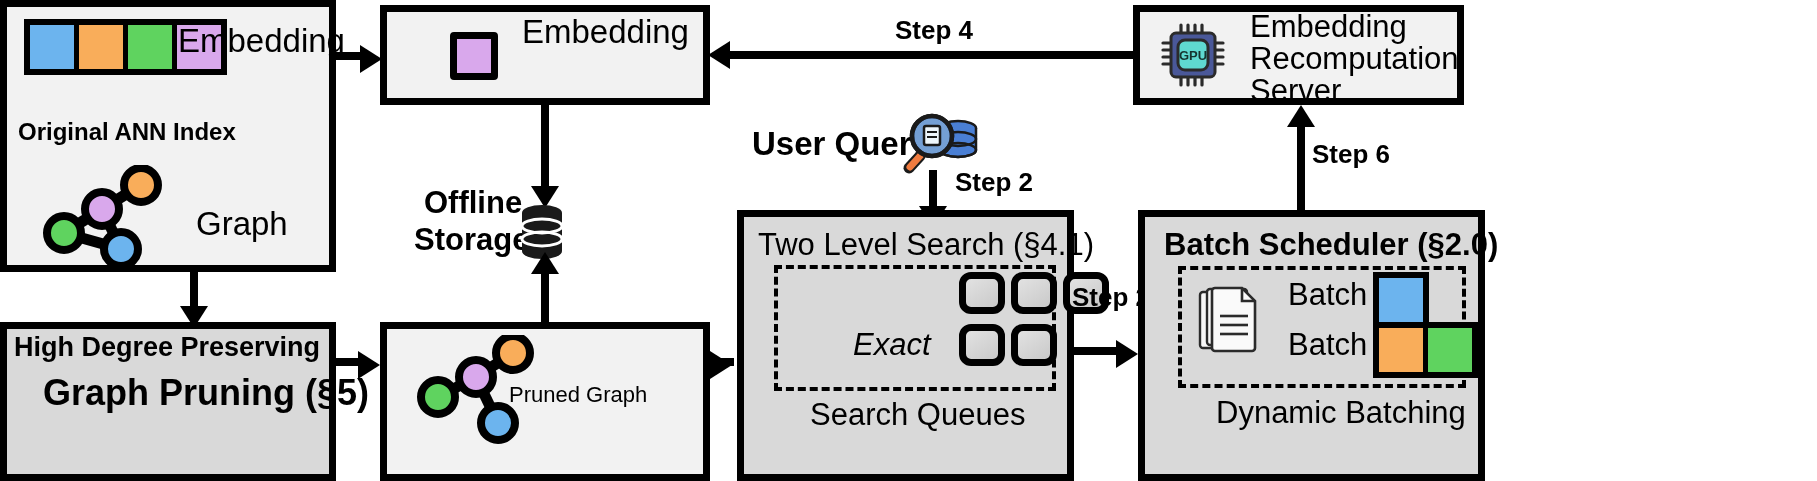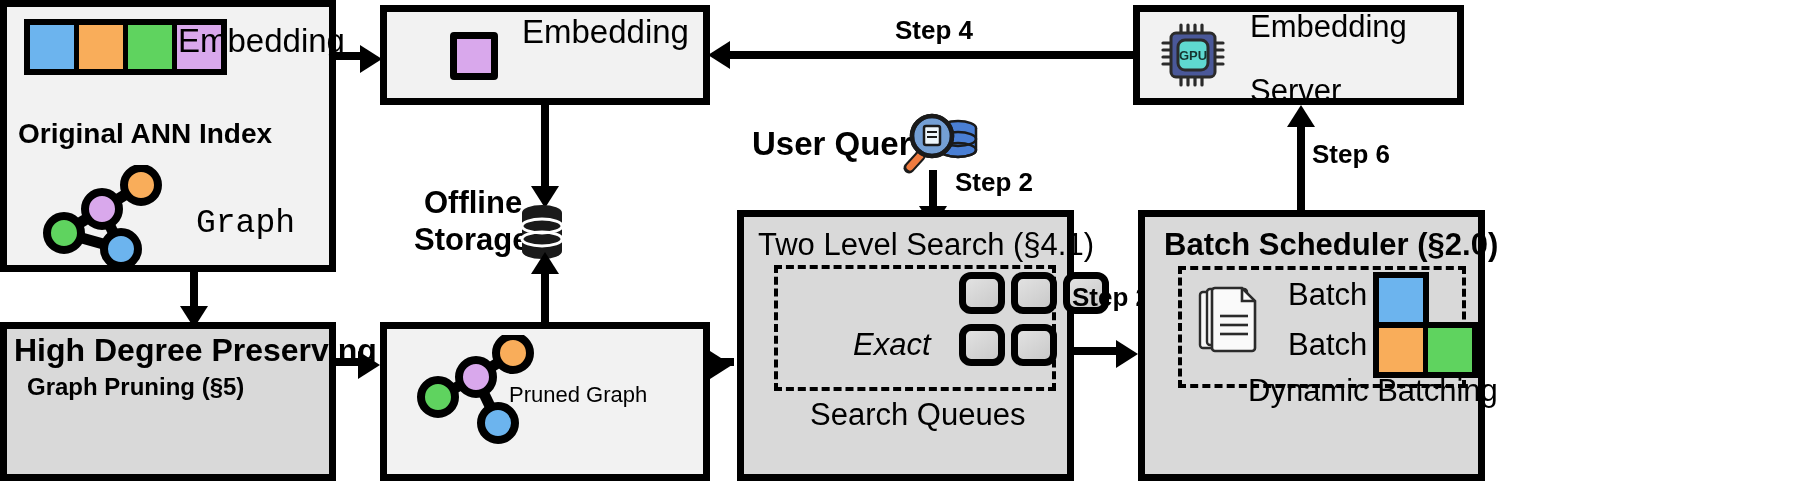--- a/index.html
+++ b/index.html
@@ -48,41 +48,41 @@
 
   <div class="strip" style="left:24px;top:19px;">
     <div class="sw" style="background:#6cb4ee;"></div>
     <div class="sw" style="background:#f9ad5a;"></div>
     <div class="sw" style="background:#5fd35f;"></div>
     <div class="sw" style="background:#d9a8ec;"></div>
   </div>
 
   <div class="lbl" style="left:178px;top:22px;font-size:33px;">Embedding</div>
 
-  <div class="lbl bold" style="left:18px;top:118px;font-size:28px;">Original ANN Index</div>
+  <div class="lbl bold" style="left:18px;top:118px;font-size:24px;">Original ANN Index</div>
 
   <svg class="graphsvg" style="left:36px;top:165px;" width="130" height="100" viewBox="0 0 130 100">
     <line x1="28" y1="68" x2="66" y2="44" stroke="#000" stroke-width="11"></line>
     <line x1="66" y1="44" x2="105" y2="20" stroke="#000" stroke-width="11"></line>
     <line x1="28" y1="68" x2="85" y2="84" stroke="#000" stroke-width="11"></line>
     <line x1="66" y1="44" x2="85" y2="84" stroke="#000" stroke-width="11"></line>
     <circle cx="105" cy="20" r="17" fill="#f9ad5a" stroke="#000" stroke-width="8"></circle>
     <circle cx="66" cy="44" r="17" fill="#d9a8ec" stroke="#000" stroke-width="8"></circle>
     <circle cx="28" cy="68" r="17" fill="#5fd35f" stroke="#000" stroke-width="8"></circle>
     <circle cx="85" cy="84" r="17" fill="#6cb4ee" stroke="#000" stroke-width="8"></circle>
   </svg>
 
-  <div class="lbl" style="left:196px;top:205px;font-size:33px;font-family:Liberation Mono, monospace;">Graph</div>
+  <div class="lbl" style="left:196px;top:205px;font-size:33px;">Graph</div>
 
   <div class="vbar" style="left:190px;top:272px;height:38px;"></div>
   <div class="ar ar-d" style="left:180px;top:306px;"></div>
 
   <div class="box gray" style="left:0px;top:322px;width:336px;height:159px;"></div>
-  <div class="lbl bold" style="left:14px;top:332px;font-size:32px;">High Degree Preserving</div>
-  <div class="lbl bold" style="left:27px;top:373px;font-size:24px;">Graph Pruning (§5)</div>
+  <div class="lbl bold" style="left:14px;top:332px;font-size:27px;">High Degree Preserving</div>
+  <div class="lbl bold" style="left:43px;top:373px;font-size:36px;">Graph Pruning (§5)</div>
 
   <div class="hbar" style="left:336px;top:358px;width:24px;"></div>
   <div class="ar ar-r" style="left:358px;top:351px;"></div>
 
   <div class="hbar" style="left:336px;top:52px;width:26px;"></div>
   <div class="ar ar-r" style="left:360px;top:45px;"></div>
 
   <div class="box" style="left:380px;top:5px;width:330px;height:100px;"></div>
   <div class="sqicon" style="left:450px;top:32px;width:48px;height:48px;background:#d9a8ec;border-radius:4px;"></div>
   <div class="lbl" style="left:522px;top:13px;font-size:33px;">Embedding</div>
@@ -183,21 +183,21 @@
   <div class="strip" style="left:1373px;top:272px;">
     <div class="sw" style="background:#6cb4ee;"></div>
   </div>
 
   <div class="lbl" style="left:1288px;top:327px;font-size:31px;">Batch 2</div>
   <div class="strip" style="left:1373px;top:322px;">
     <div class="sw" style="background:#f9ad5a;"></div>
     <div class="sw" style="background:#5fd35f;"></div>
   </div>
 
-  <div class="lbl" style="left:1216px;top:373px;font-size:31px;margin-left:32px;">Dynamic Batching</div>
+  <div class="lbl" style="left:1216px;top:395px;font-size:31px;">Dynamic Batching</div>
 
   <div class="vbar" style="left:1297px;top:125px;height:85px;"></div>
   <div class="ar ar-u" style="left:1287px;top:105px;"></div>
   <div class="lbl bold" style="left:1312px;top:140px;font-size:26px;">Step 6</div>
 
   <div class="box" style="left:1133px;top:5px;width:331px;height:100px;"></div>
 
   <svg class="iconsvg" style="left:1160px;top:22px;" width="66" height="66" viewBox="0 0 66 66">
     <g stroke="#2b2b2b" stroke-width="3.2" stroke-linecap="round">
       <line x1="21" y1="3" x2="21" y2="12"></line>
@@ -216,19 +216,20 @@
         <line x1="54" y1="28" x2="63" y2="28"></line>
       <line x1="54" y1="35" x2="63" y2="35"></line>
         <line x1="54" y1="42" x2="63" y2="42"></line>
     </g>
     <rect x="11" y="11" width="44" height="44" rx="5" fill="#4a5899" stroke="#2b2b2b" stroke-width="3"></rect>
     <rect x="18" y="18" width="30" height="30" rx="7" fill="#5fd9d0" stroke="#2b2b2b" stroke-width="3"></rect>
     <text x="33" y="38" font-family="Liberation Sans, sans-serif" font-size="13" font-weight="bold" fill="#15342f" text-anchor="middle">GPU</text>
   </svg>
 
   <div class="lbl" style="left:1250px;top:9px;font-size:31px;">Embedding</div>
+  <div class="lbl" style="left:1250px;top:41px;font-size:31px;">Recomputation</div>
   <div class="lbl" style="left:1250px;top:73px;font-size:31px;">Server</div>
 
   <div class="hbar" style="left:728px;top:51px;width:406px;"></div>
   <div class="ar ar-l" style="left:708px;top:41px;"></div>
   <div class="lbl bold" style="left:895px;top:16px;font-size:26px;">Step 4</div>
 
 </div>
 
 </body></html>

